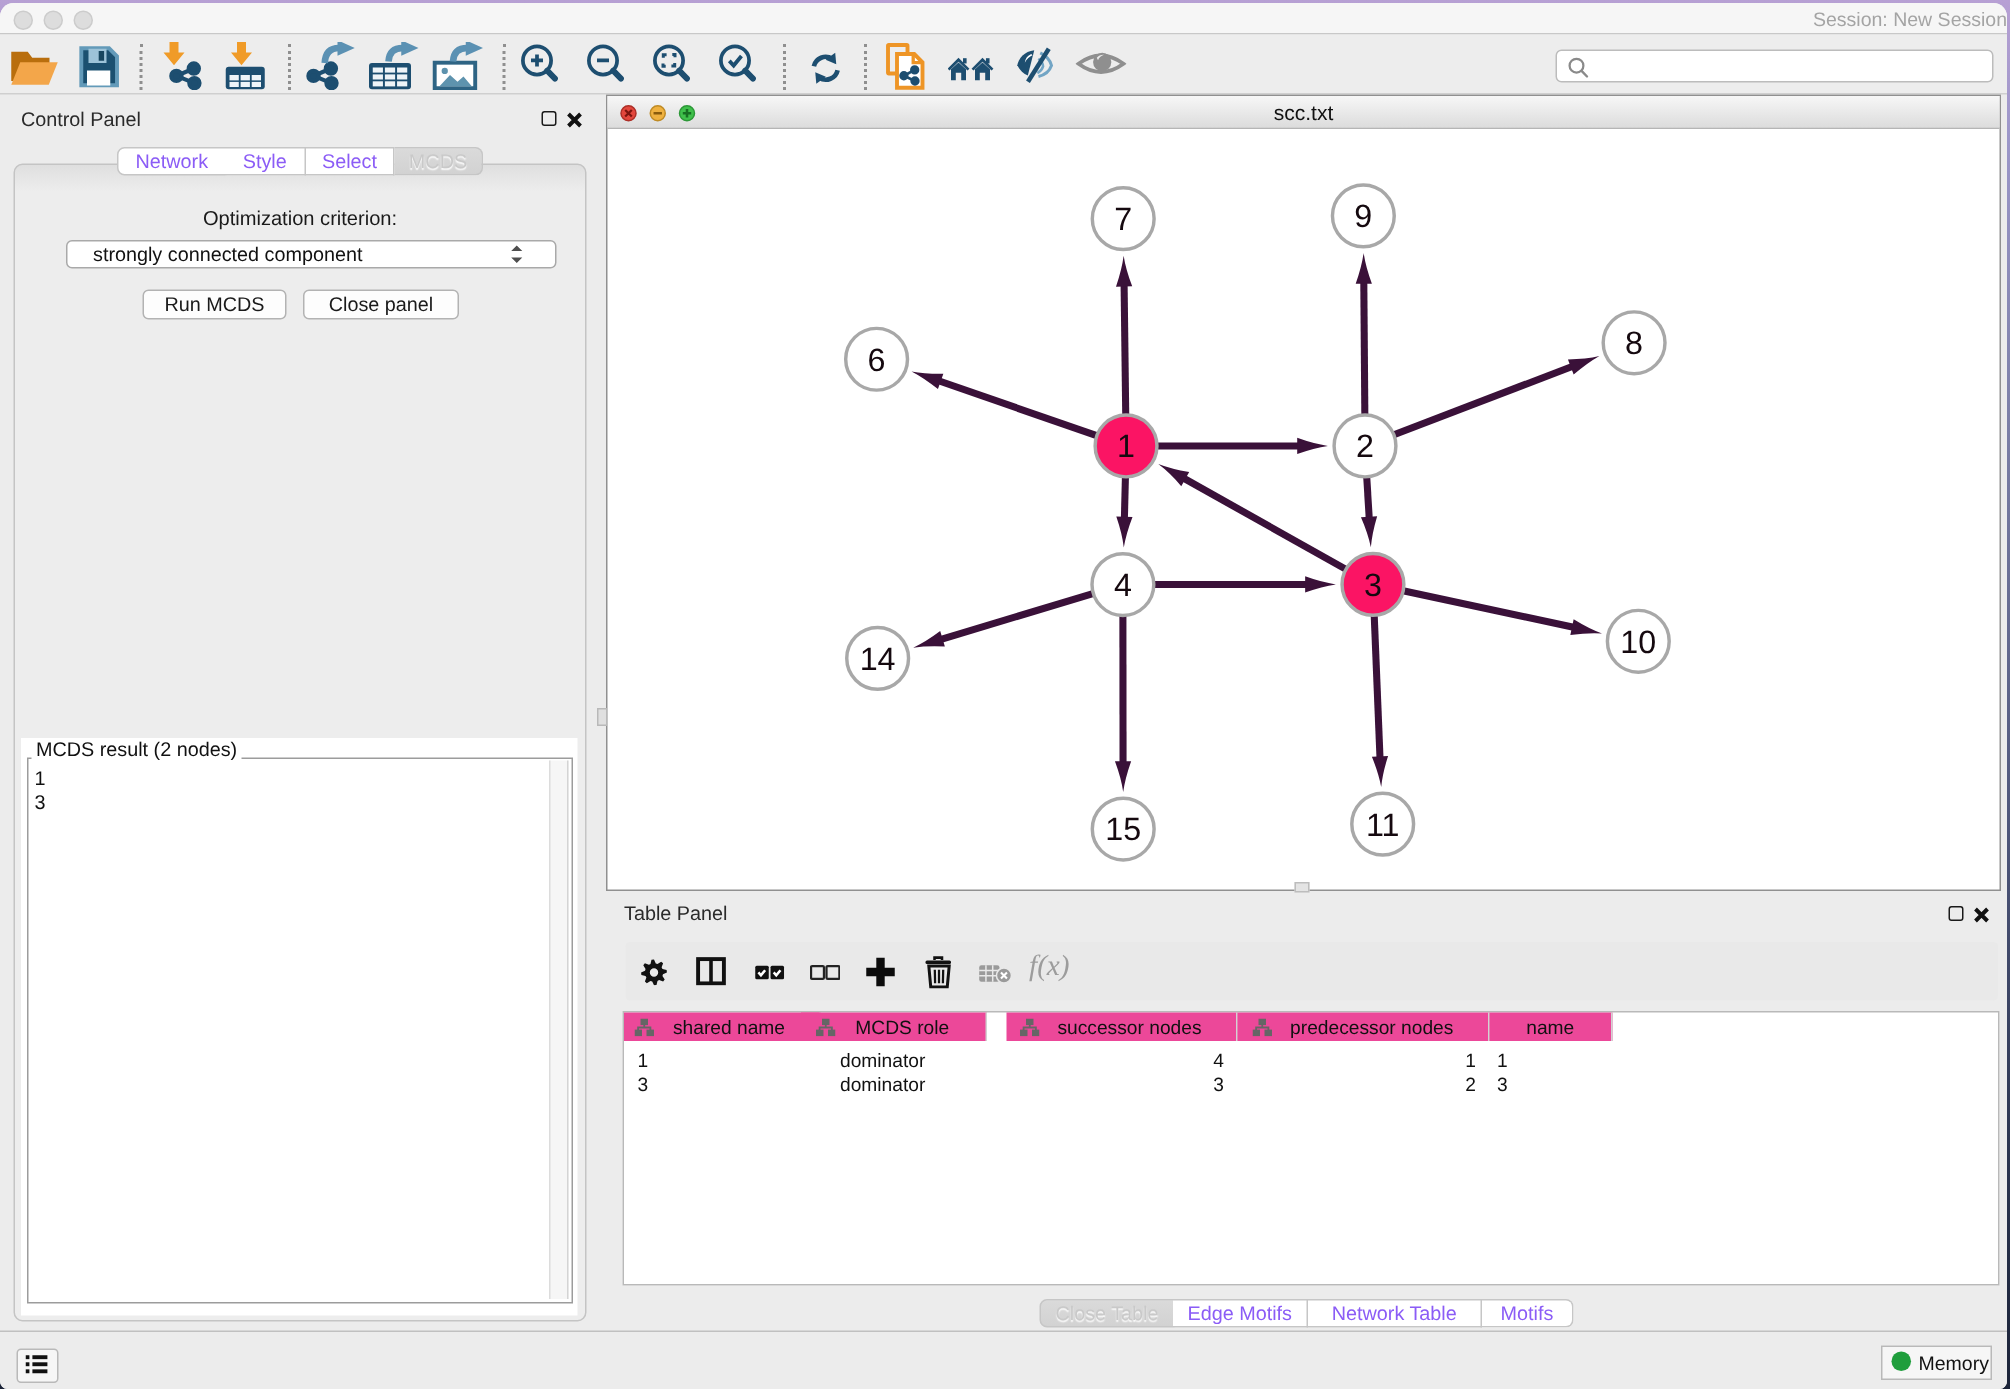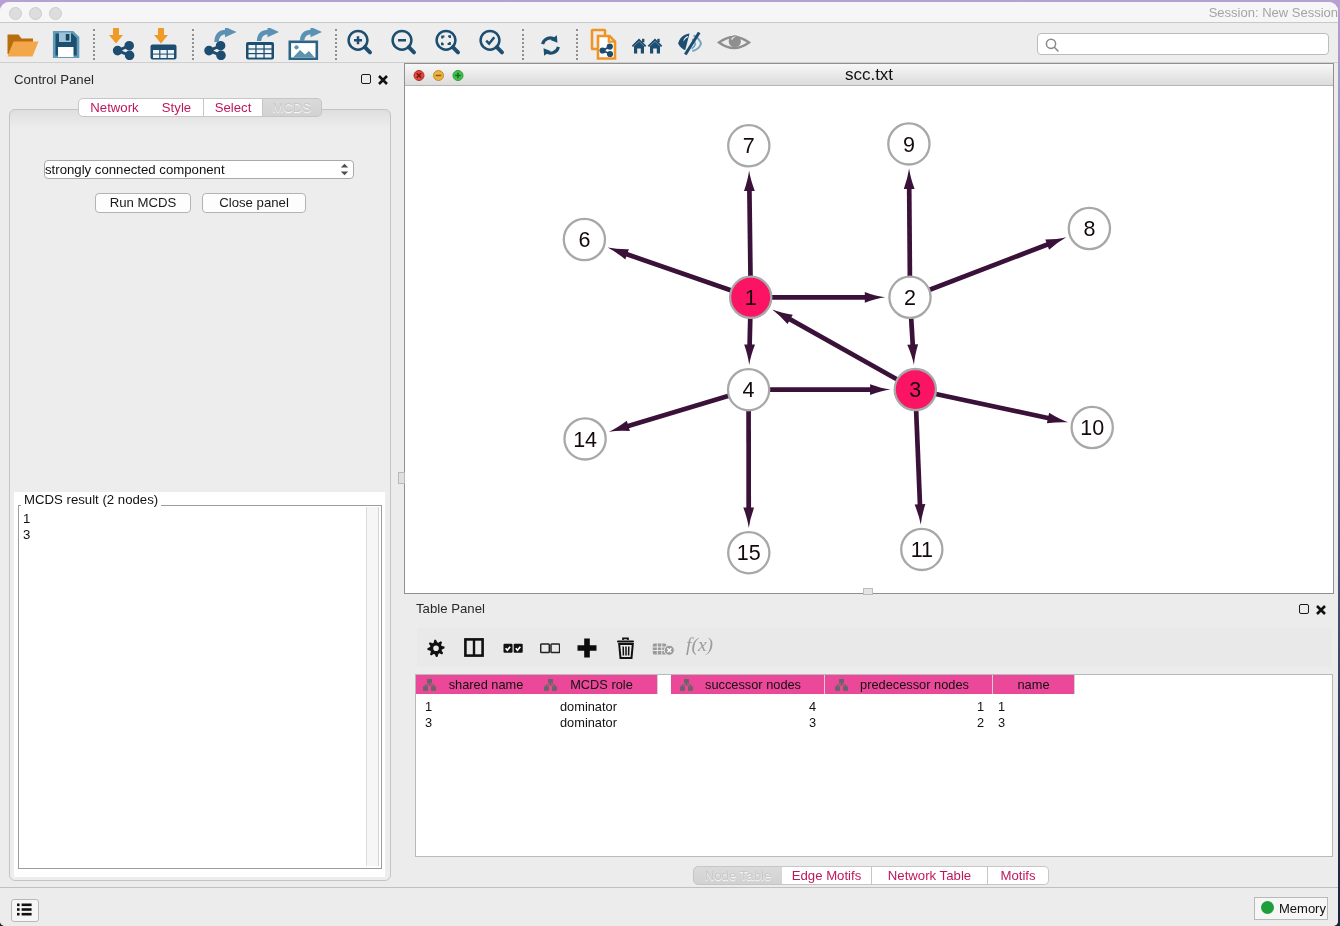--- a/index.html
+++ b/index.html
@@ -7,21 +7,21 @@
  background:linear-gradient(180deg,#b7a0d4 0%,#9c97c9 10%,#7d80a8 30%,#4e567a 60%,#2c3652 82%,#1b2338 100%);}
 #win{position:absolute;left:0;top:2px;width:1338px;height:924px;background:#ececec;
  border-radius:9px 9px 5px 5px;overflow:hidden}
 .abs{position:absolute}
 .tl{width:11px;height:11px;border-radius:50%;background:#dddddd;border:1px solid #cccccc;top:5px}
 #titlebar{left:0;top:0;width:1338px;height:20px;background:#f6f6f6;border-bottom:1px solid #c8c8c8;}
 #wtitle{width:100%;text-align:right;font-size:13px;color:#a4a4a4;line-height:21px}
 #toolbar{left:0;top:21px;width:1338px;height:39px;background:#ededed;border-bottom:1px solid #cfcfcf}
 .tsep{top:27px;height:31px;width:0;border-left:2px dotted #8f8f8f}
 .tab{position:absolute;top:0;height:17px;background:#fff;border:1px solid #c6c6c6;border-left:none;
- font-size:13.2px;color:#be185d;text-align:center;line-height:17.5px}
+ font-size:13.2px;color:#8b5cf6;text-align:center;line-height:17.5px}
 .tabsel{background:linear-gradient(#dadada,#d2d2d2);color:#c9c9c9;text-shadow:0 1px 1px #ffffff}
 .btn{position:absolute;background:#fdfdfd;border:1px solid #b3b3b3;border-radius:4px;
  font-size:13.2px;color:#1a1a1a;text-align:center}
 .hcell{position:absolute;top:0;height:19px;background:#ec4899;border-right:1px solid #d2d2d2;
  font-size:12.8px;color:#111;text-align:center;line-height:20px}
 .cell{position:absolute;font-size:12.8px;color:#111;white-space:pre}
 .orgico{position:absolute;top:4px;width:13px;height:12px}
 </style></head>
 <body>
 <div id="win">
@@ -175,34 +175,35 @@
 <div class="abs" style="left:14px;top:70px;font-size:13.2px;color:#2a2a2a">Control Panel</div>
 <div class="abs" style="left:361px;top:72px;width:8px;height:8px;border:1.6px solid #1a1a1a;border-radius:2px"></div>
 <svg class="abs" style="left:377px;top:72px" width="12" height="12" viewBox="0 0 12 12">
       <path d="M2,2 L10,10 M10,2 L2,10" stroke="#111" stroke-width="2.6"></path>
     </svg>
 <div class="abs" style="left:9px;top:107px;width:380px;height:770px;background:#ededed;border:1px solid #c4c4c4;border-radius:6px;background:linear-gradient(#dfdfdf,#ededed 18px)"></div>
 <div class="abs tab" style="left:78px;width:71px;border-left:1px solid #c6c6c6;border-radius:5px 0 0 5px;top:96px">Network</div>
 <div class="abs tab" style="left:150px;width:53px;top:96px">Style</div>
 <div class="abs tab" style="left:204px;width:58px;top:96px">Select</div>
 <div class="abs tab tabsel" style="left:263px;width:58px;border-radius:0 5px 5px 0;top:96px">MCDS</div>
-<div class="abs" style="left:44px;top:158px;width:308px;height:17px;background:#fff;border:1px solid #a9a9a9;border-radius:4px;font-size:13.2px;color:#111;line-height:17px;padding-left:0">strongly connected component</div>
+<div class="abs" style="left:9px;top:136px;width:382px;text-align:center;font-size:13.4px;color:#1a1a1a">Optimization criterion:</div>
+<div class="abs" style="left:44px;top:158px;width:308px;height:17px;background:#fff;border:1px solid #a9a9a9;border-radius:4px;font-size:13.2px;color:#111;line-height:17px;padding-left:17px">strongly connected component</div>
 <svg class="abs" style="left:339px;top:161px" width="11" height="13" viewBox="0 0 11 13">
 <path d="M1.8,4.4 L5.5,0.7 L9.2,4.4 Z M1.8,8.6 L5.5,12.3 L9.2,8.6 Z" fill="#4f4f4f"></path>
     </svg>
 <div class="btn" style="left:95px;top:191px;width:94px;height:18px;line-height:18px">Run MCDS</div>
 <div class="btn" style="left:202px;top:191px;width:102px;height:18px;line-height:18px">Close panel</div>
 <div class="abs" style="left:14px;top:490px;width:371px;height:385px;background:#fff"></div>
 <div class="abs" style="left:18px;top:503px;width:362px;height:362px;border:1px solid #9c9c9c"></div>
 <div class="abs" style="left:21px;top:490px;background:#fff;padding:0 3px;font-size:13.2px;color:#111">MCDS result (2 nodes)</div>
 <div class="abs" style="left:366px;top:505px;width:11px;height:359px;background:#f6f6f6;border-left:1px solid #dcdcdc;border-right:1px solid #d4d4d4"></div>
 <div class="abs" style="left:23px;top:509px;font-size:13.2px;line-height:16.3px;color:#111">1<br>3</div>
 <div class="abs" style="left:404px;top:61px;width:928px;height:529px;background:#fff;border:1px solid #909090"></div>
 <div class="abs" style="left:405px;top:62px;width:928px;height:21px;background:linear-gradient(#f7f7f7,#dcdcdc);border-bottom:1px solid #b5b5b5"></div>
-<div class="abs" style="left:405px;top:62px;width:928px;text-align:center;font-size:17px;color:#111;line-height:22px">scc.txt</div>
+<div class="abs" style="left:405px;top:62px;width:928px;text-align:center;font-size:14px;color:#111;line-height:22px">scc.txt</div>
 <svg class="abs" style="left:413px;top:67px" width="57" height="13" viewBox="0 0 57 13">
 <circle cx="6" cy="6.5" r="5" fill="#e2473d" stroke="#ad2f27" stroke-width="1"></circle>
 <path d="M3.8,4.3 L8.2,8.7 M8.2,4.3 L3.8,8.7" stroke="#7c150f" stroke-width="1.5"></path>
 <circle cx="25.5" cy="6.5" r="5" fill="#efb13f" stroke="#bf8b25" stroke-width="1"></circle>
 <line x1="22.7" y1="6.5" x2="28.3" y2="6.5" stroke="#8a5c0d" stroke-width="1.7"></line>
 <circle cx="45" cy="6.5" r="5" fill="#3fc04b" stroke="#2d9838" stroke-width="1"></circle>
 <path d="M42.2,6.5 L47.8,6.5 M45,3.7 L45,9.3" stroke="#176f23" stroke-width="1.7"></path>
 </svg>
 <svg class="abs" style="left:405px;top:84px" width="928" height="506" viewBox="0 0 928 506">
 <g stroke="#3a1139" stroke-width="4.7" fill="none">
@@ -345,21 +346,21 @@
 <div class="cell" style="left:425px;top:697px">1</div>
 <div class="cell" style="left:560px;top:697px">dominator</div>
 <div class="cell" style="left:671px;top:697px;width:145px;text-align:right">4</div>
 <div class="cell" style="left:825px;top:697px;width:159px;text-align:right">1</div>
 <div class="cell" style="left:998px;top:697px">1</div>
 <div class="cell" style="left:425px;top:713px">3</div>
 <div class="cell" style="left:560px;top:713px">dominator</div>
 <div class="cell" style="left:671px;top:713px;width:145px;text-align:right">3</div>
 <div class="cell" style="left:825px;top:713px;width:159px;text-align:right">2</div>
 <div class="cell" style="left:998px;top:713px">3</div>
-<div class="abs tab tabsel" style="left:693px;width:88px;border-left:1px solid #c6c6c6;border-radius:5px 0 0 5px;top:864px">Node Table</div>
+<div class="abs tab tabsel" style="left:693px;width:88px;border-left:1px solid #c6c6c6;border-radius:5px 0 0 5px;top:864px">Close Table</div>
 <div class="abs tab" style="left:782px;width:89px;top:864px">Edge Motifs</div>
 <div class="abs tab" style="left:872px;width:115px;top:864px">Network Table</div>
 <div class="abs tab" style="left:988px;width:60px;border-radius:0 5px 5px 0;top:864px">Motifs</div>
 <div class="abs" style="left:0;top:885px;width:1338px;height:39px;background:#ececec;border-top:1px solid #c0c0c0"></div>
 <div class="abs" style="left:11px;top:897px;width:26px;height:21px;background:#f6f6f6;border:1px solid #b9b9b9;border-radius:3px"></div>
 <svg class="abs" style="left:17px;top:901px" width="15" height="13" viewBox="0 0 15 13">
 <g fill="#111">
         <rect x="0" y="0.5" width="2.6" height="2.6"></rect>
         <rect x="4.6" y="0.5" width="10" height="2.6"></rect>
 <rect x="0" y="5.2" width="2.6" height="2.6"></rect>

